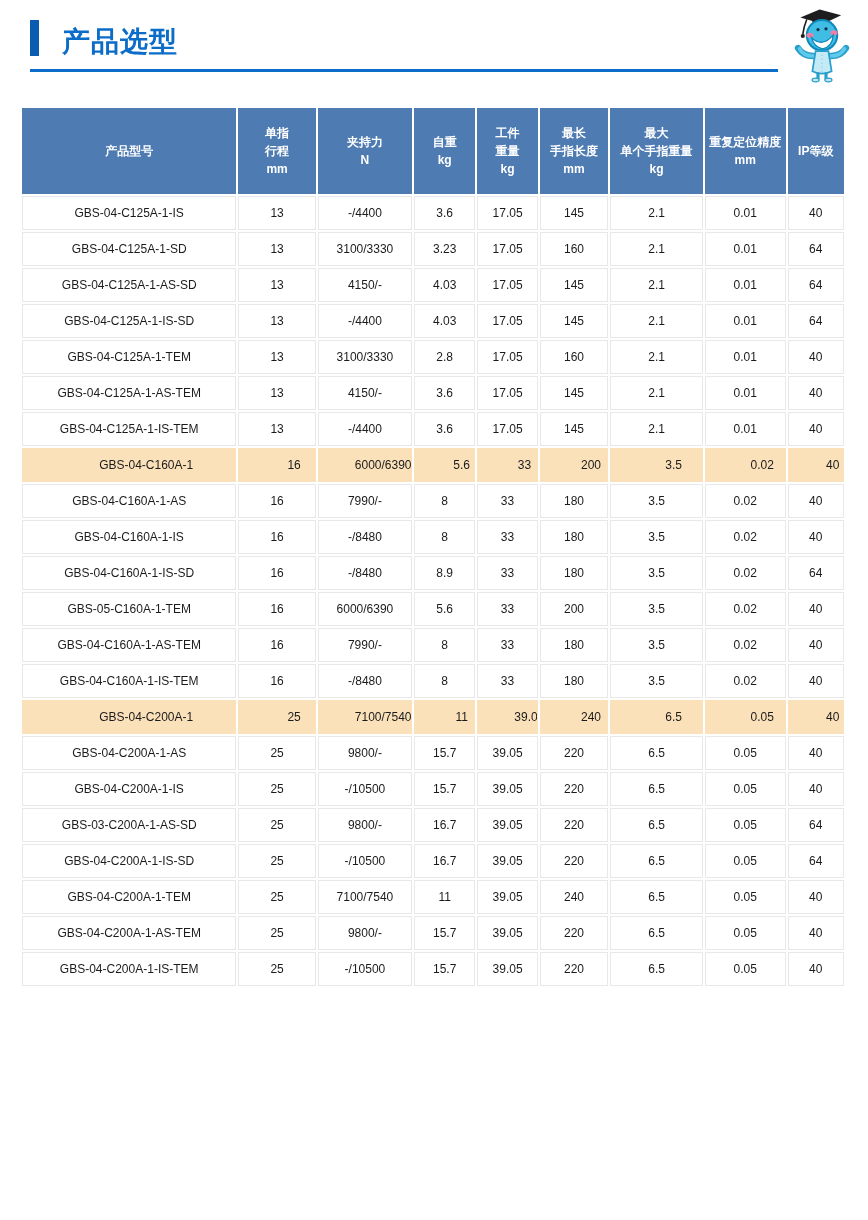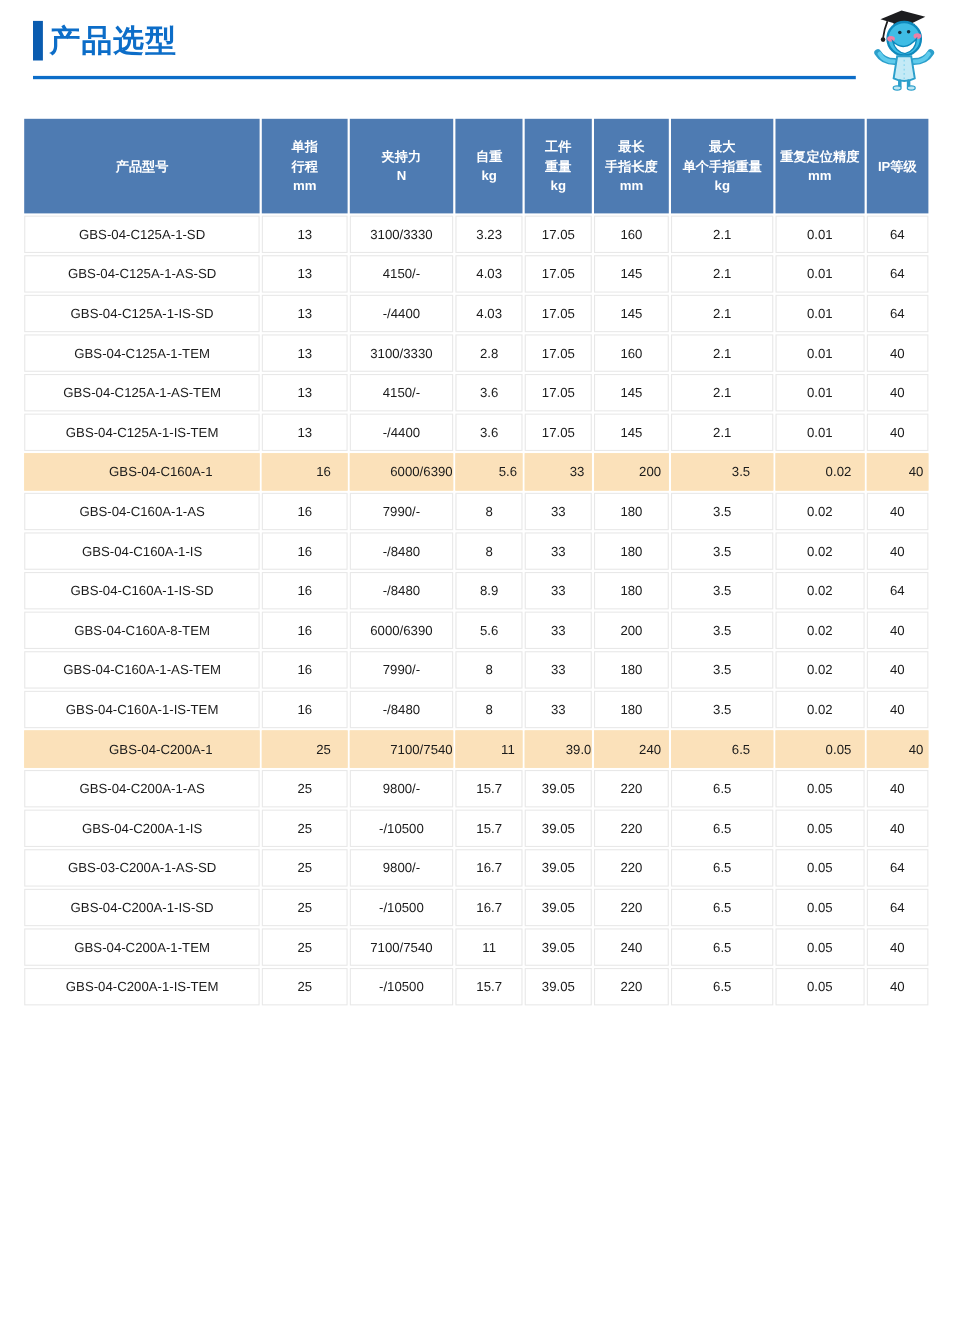--- a/index.html
+++ b/index.html
@@ -13,21 +13,21 @@
   *{box-sizing:border-box;}
   html,body{margin:0;padding:0;}
   body{
     width:868px;height:1220px;
     background:#ffffff;
     font-family:"Liberation Sans","DejaVu Sans",sans-serif;
     position:relative;
     overflow:hidden;
   }
   .header-area{position:relative;padding:18px 0 0 30px;}
-  .title-wrap{display:flex;align-items:center;gap:6px;height:38px;}
+  .title-wrap{display:flex;align-items:flex-end;gap:23px;height:38px;}
   .accent-bar{width:9px;height:36px;background:var(--accent-bar);flex:0 0 auto;}
   .page-title{margin:0;font-size:28px;font-weight:700;color:var(--accent);letter-spacing:1px;line-height:1;}
   .title-underline{width:748px;height:3px;background:var(--accent);margin-top:13px;}
   .mascot{position:absolute;top:8px;left:790px;width:60px;height:76px;}
 
   table.product-table{
     margin:34px 0 0 20px;
     width:826px;
     table-layout:fixed;
     border-collapse:separate;
@@ -136,20 +136,31 @@
         <th>最大
 单个手指重量
 kg</th>
         <th>重复定位精度
 mm</th>
         <th>IP等级</th>
       </tr>
     </thead>
   <tbody>
       <tr>
+        <td>GBS-04-C125A-1-IS</td>
+        <td>13</td>
+        <td>-/4400</td>
+        <td>3.6</td>
+        <td>17.05</td>
+        <td>145</td>
+        <td>2.1</td>
+        <td>0.01</td>
+        <td>40</td>
+      </tr>
+      <tr>
         <td>GBS-04-C125A-1-SD</td>
         <td>13</td>
         <td>3100/3330</td>
         <td>3.23</td>
         <td>17.05</td>
         <td>160</td>
         <td>2.1</td>
         <td>0.01</td>
         <td>64</td>
       </tr>
@@ -246,21 +257,21 @@
         <td>16</td>
         <td>-/8480</td>
         <td>8.9</td>
         <td>33</td>
         <td>180</td>
         <td>3.5</td>
         <td>0.02</td>
         <td>64</td>
       </tr>
       <tr>
-        <td>GBS-04-C160A-8-TEM</td>
+        <td>GBS-05-C160A-1-TEM</td>
         <td>16</td>
         <td>6000/6390</td>
         <td>5.6</td>
         <td>33</td>
         <td>200</td>
         <td>3.5</td>
         <td>0.02</td>
         <td>40</td>
       </tr>
       <tr>
@@ -345,20 +356,31 @@
         <td>25</td>
         <td>7100/7540</td>
         <td>11</td>
         <td>39.05</td>
         <td>240</td>
         <td>6.5</td>
         <td>0.05</td>
         <td>40</td>
       </tr>
       <tr>
+        <td>GBS-04-C200A-1-AS-TEM</td>
+        <td>25</td>
+        <td>9800/-</td>
+        <td>15.7</td>
+        <td>39.05</td>
+        <td>220</td>
+        <td>6.5</td>
+        <td>0.05</td>
+        <td>40</td>
+      </tr>
+      <tr>
         <td>GBS-04-C200A-1-IS-TEM</td>
         <td>25</td>
         <td>-/10500</td>
         <td>15.7</td>
         <td>39.05</td>
         <td>220</td>
         <td>6.5</td>
         <td>0.05</td>
         <td>40</td>
       </tr>

